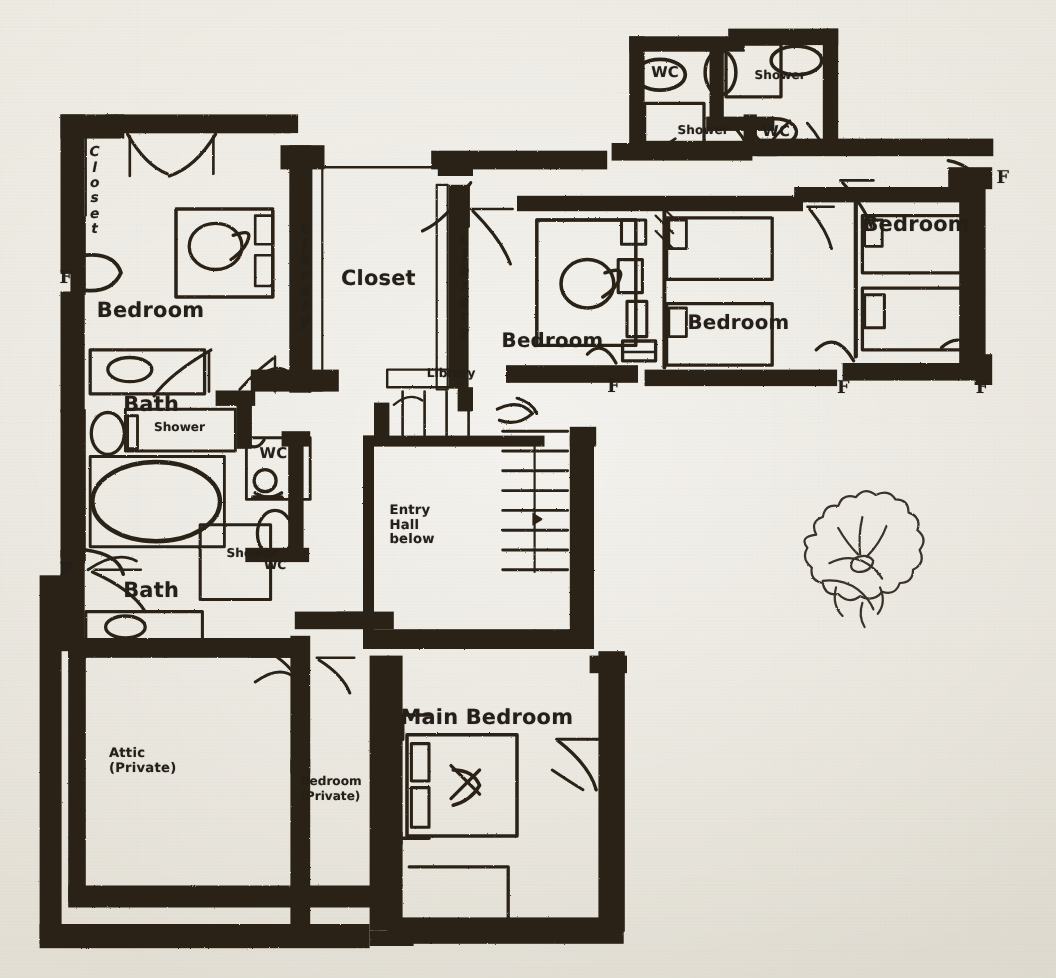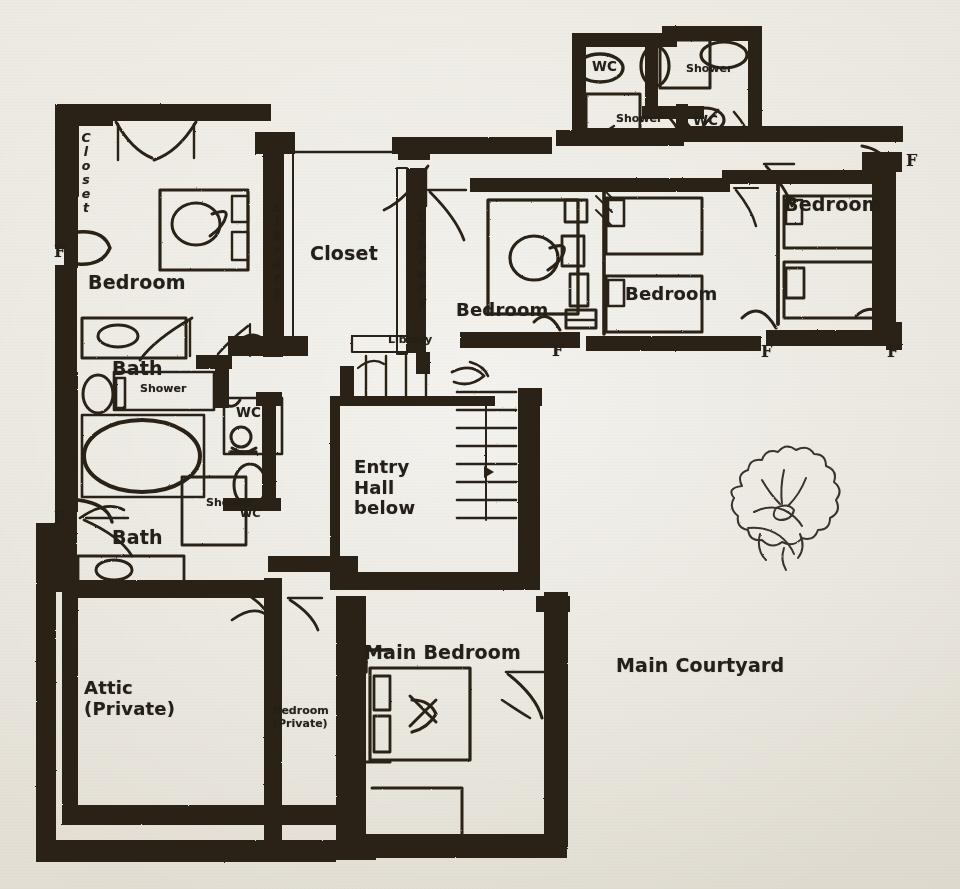--- a/index.html
+++ b/index.html
@@ -46,21 +46,21 @@
   .lbl.room2{ font-size:18px; }
   .lbl.small{ font-size:11px; font-style:normal; font-weight:bold; letter-spacing:0; }
   .lbl.tiny{ font-size:11px; font-style:normal; font-weight:bold; letter-spacing:0;padding-left:18px; }
   .lbl.fmark{ font-size:16px; font-style:normal; font-weight:bold; font-family:"DejaVu Serif", serif; }
   .lbl.wcbig{ font-size:13.5px; font-style:normal; font-weight:bold; }
   .lbl.vert{
     font-size:12.5px; font-style:italic; font-weight:bold;
     writing-mode:vertical-rl; text-orientation:upright;
     letter-spacing:-1px; line-height:1;
   }
-  .lbl.multi{ font-size:18px; }
+  .lbl.multi{ font-size:12px; }
 </style>
 </head>
 <body>
 
 <div id="plan">
 
   <div id="paper-texture"></div>
   <div id="paper-grain"></div>
 
   <svg id="ink" viewBox="0 0 960 889" width="960" height="889">
@@ -340,25 +340,24 @@
   <div class="lbl room" style="left:310px; top:243px;">Closet</div>
   <div class="lbl room2" style="left:456px; top:300px;">Bedroom</div>
   <div class="lbl room2" style="left:625px; top:284px;">Bedroom</div>
   <div class="lbl room" style="left:784px; top:194px;">Bedroom</div>
   <div class="lbl room" style="left:112px; top:358px;">Bath</div>
   <div class="lbl room" style="left:112px; top:527px;">Bath</div>
   <div class="lbl multi" style="left:354px; top:457px;">Entry
 Hall
 below</div>
   <div class="lbl room" style="left:364px; top:626px;margin-top:16px;">Main Bedroom</div>
-  <div class="lbl multi" style="left:84px;  top:678px;">Attic
+  <div class="lbl multi" style="left:99px;  top:678px;">Attic
 (Private)</div>
   <div class="lbl small" style="left:273px; top:705px;">Bedroom
 (Private)</div>
-  <div class="lbl room" style="left:616px; top:655px;">Main Courtyard</div>
 
   <div class="lbl wcbig" style="left:592px; top:59px;">WC</div>
   <div class="lbl wcbig" style="left:693px; top:113px;">WC</div>
   <div class="lbl wcbig" style="left:236px; top:405px;">WC</div>
   <div class="lbl small" style="left:240px; top:508px;">WC</div>
   <div class="lbl tiny" style="left:598px; top:113px;">Shower</div>
   <div class="lbl tiny" style="left:668px; top:63px;">Shower</div>
   <div class="lbl tiny" style="left:122px; top:383px;">Shower</div>
   <div class="lbl tiny" style="left:188px; top:497px;">Shower</div>
 

